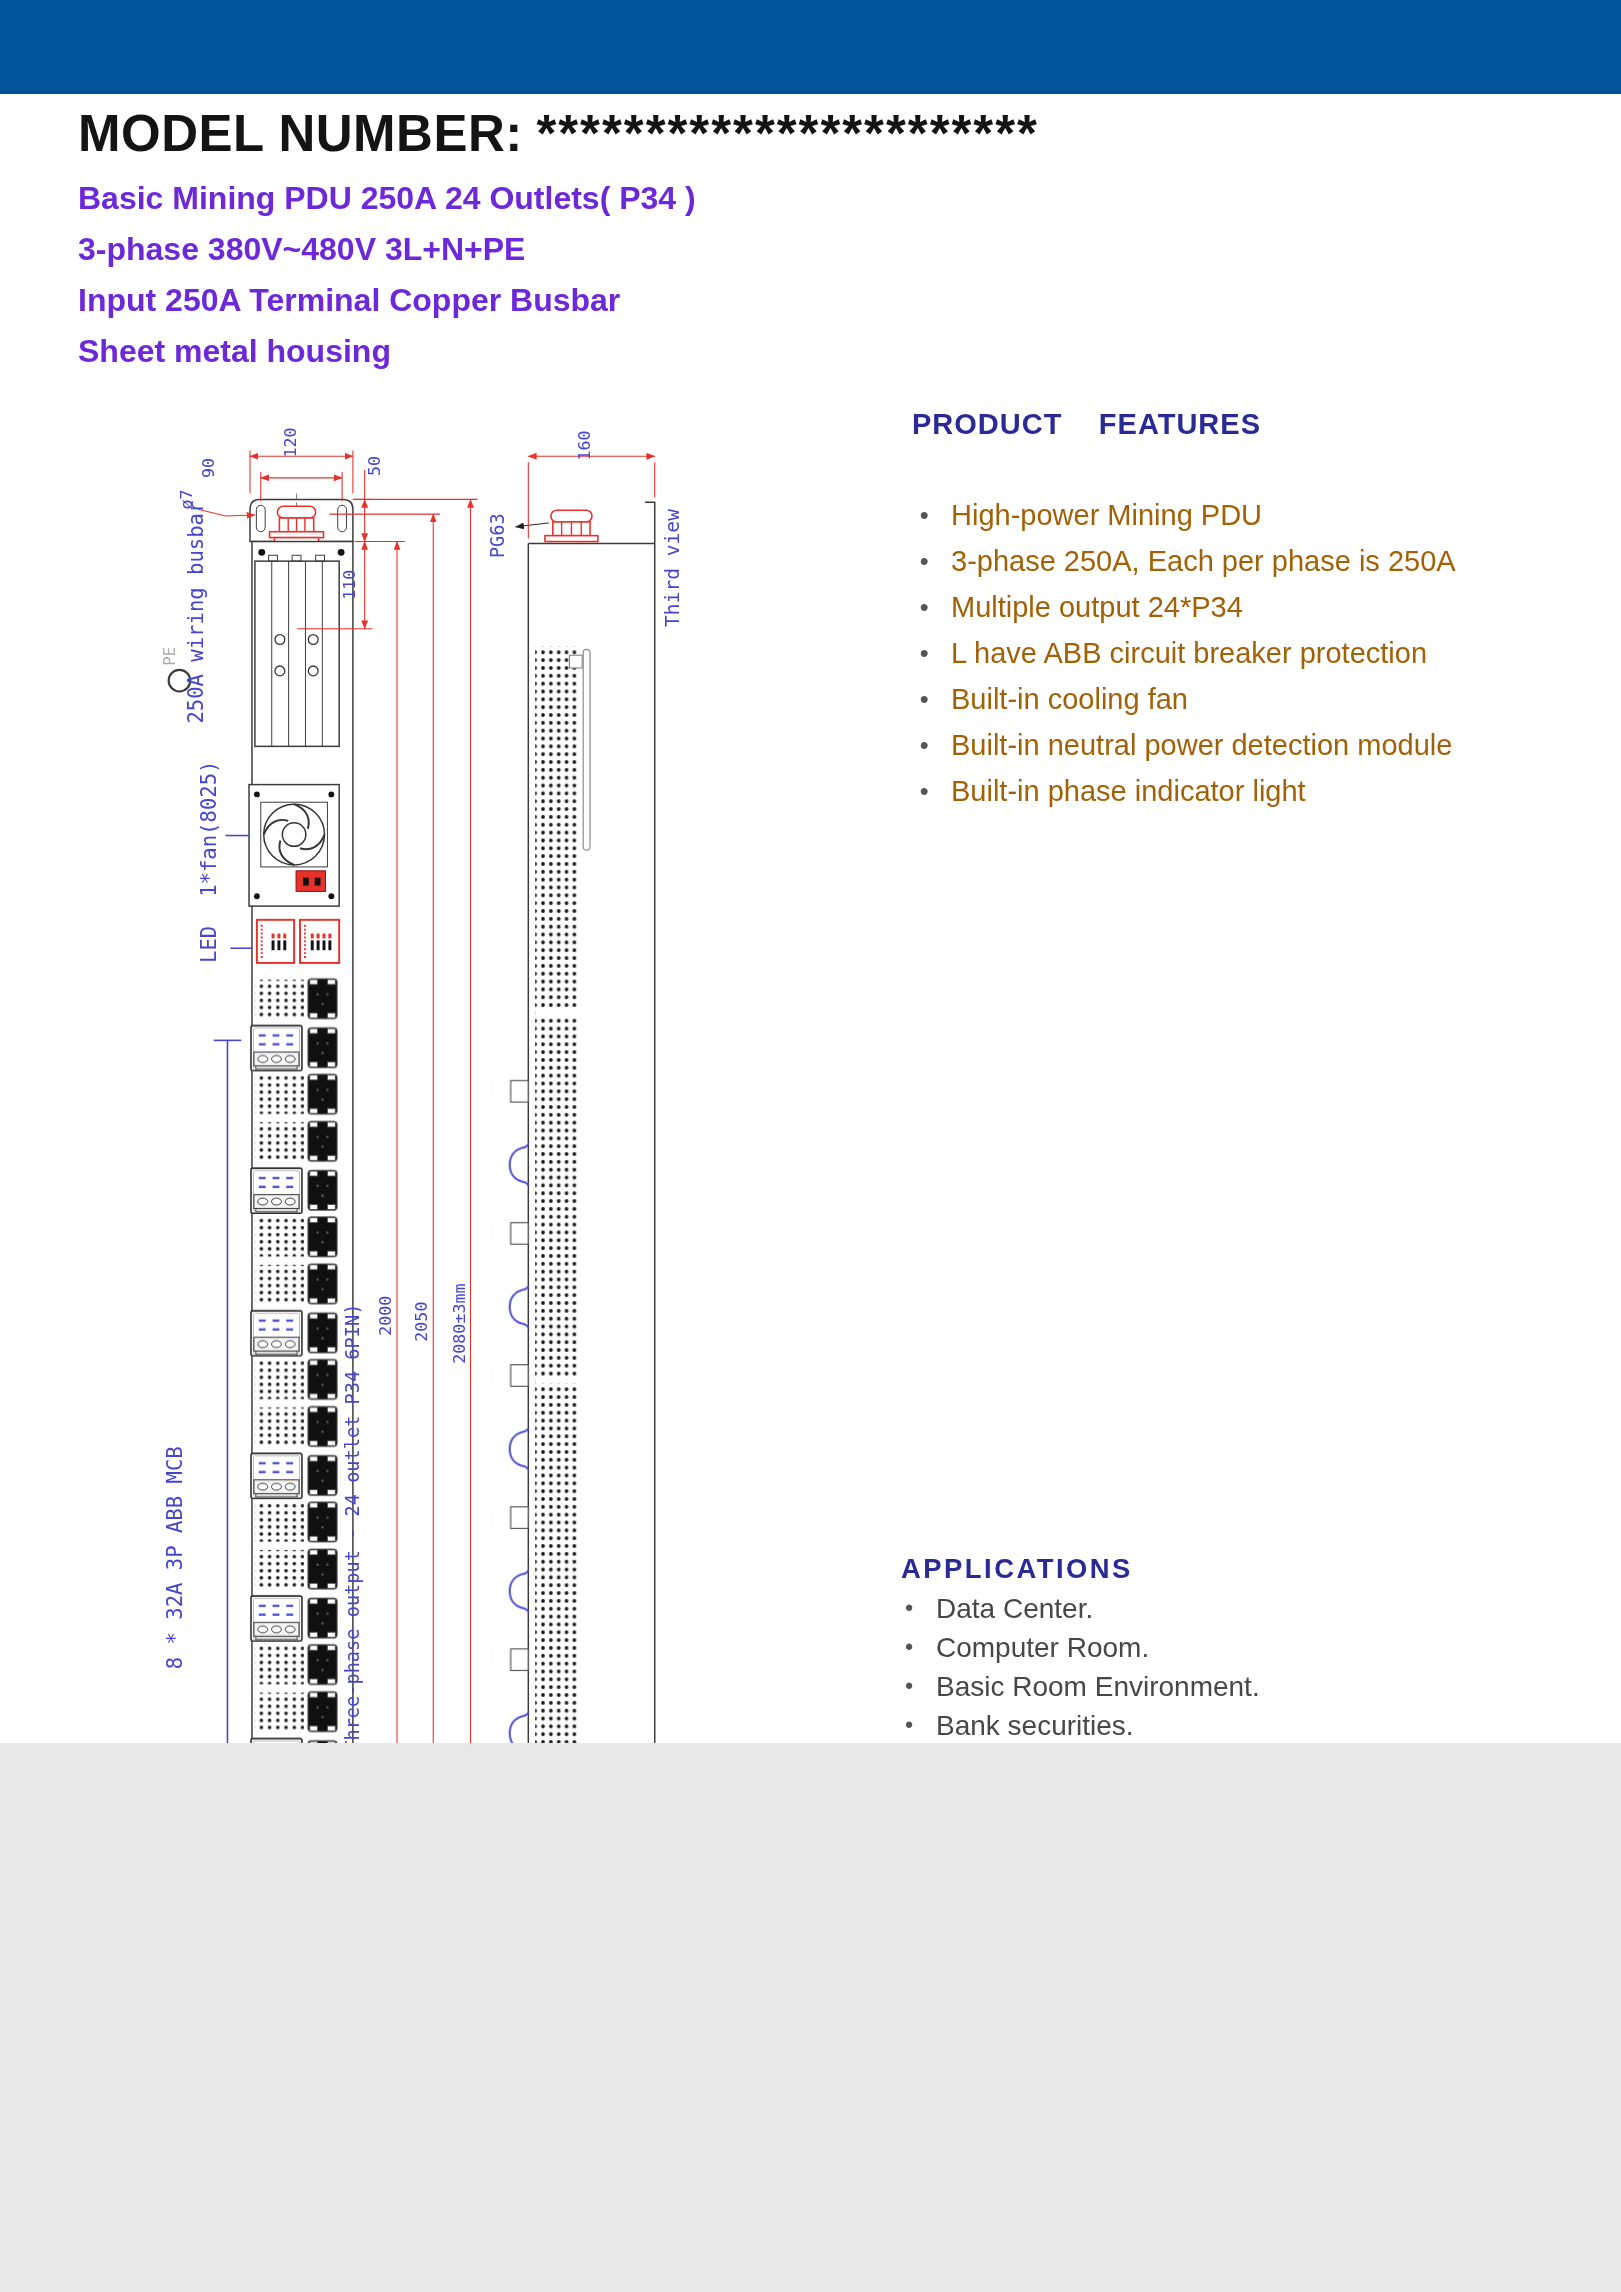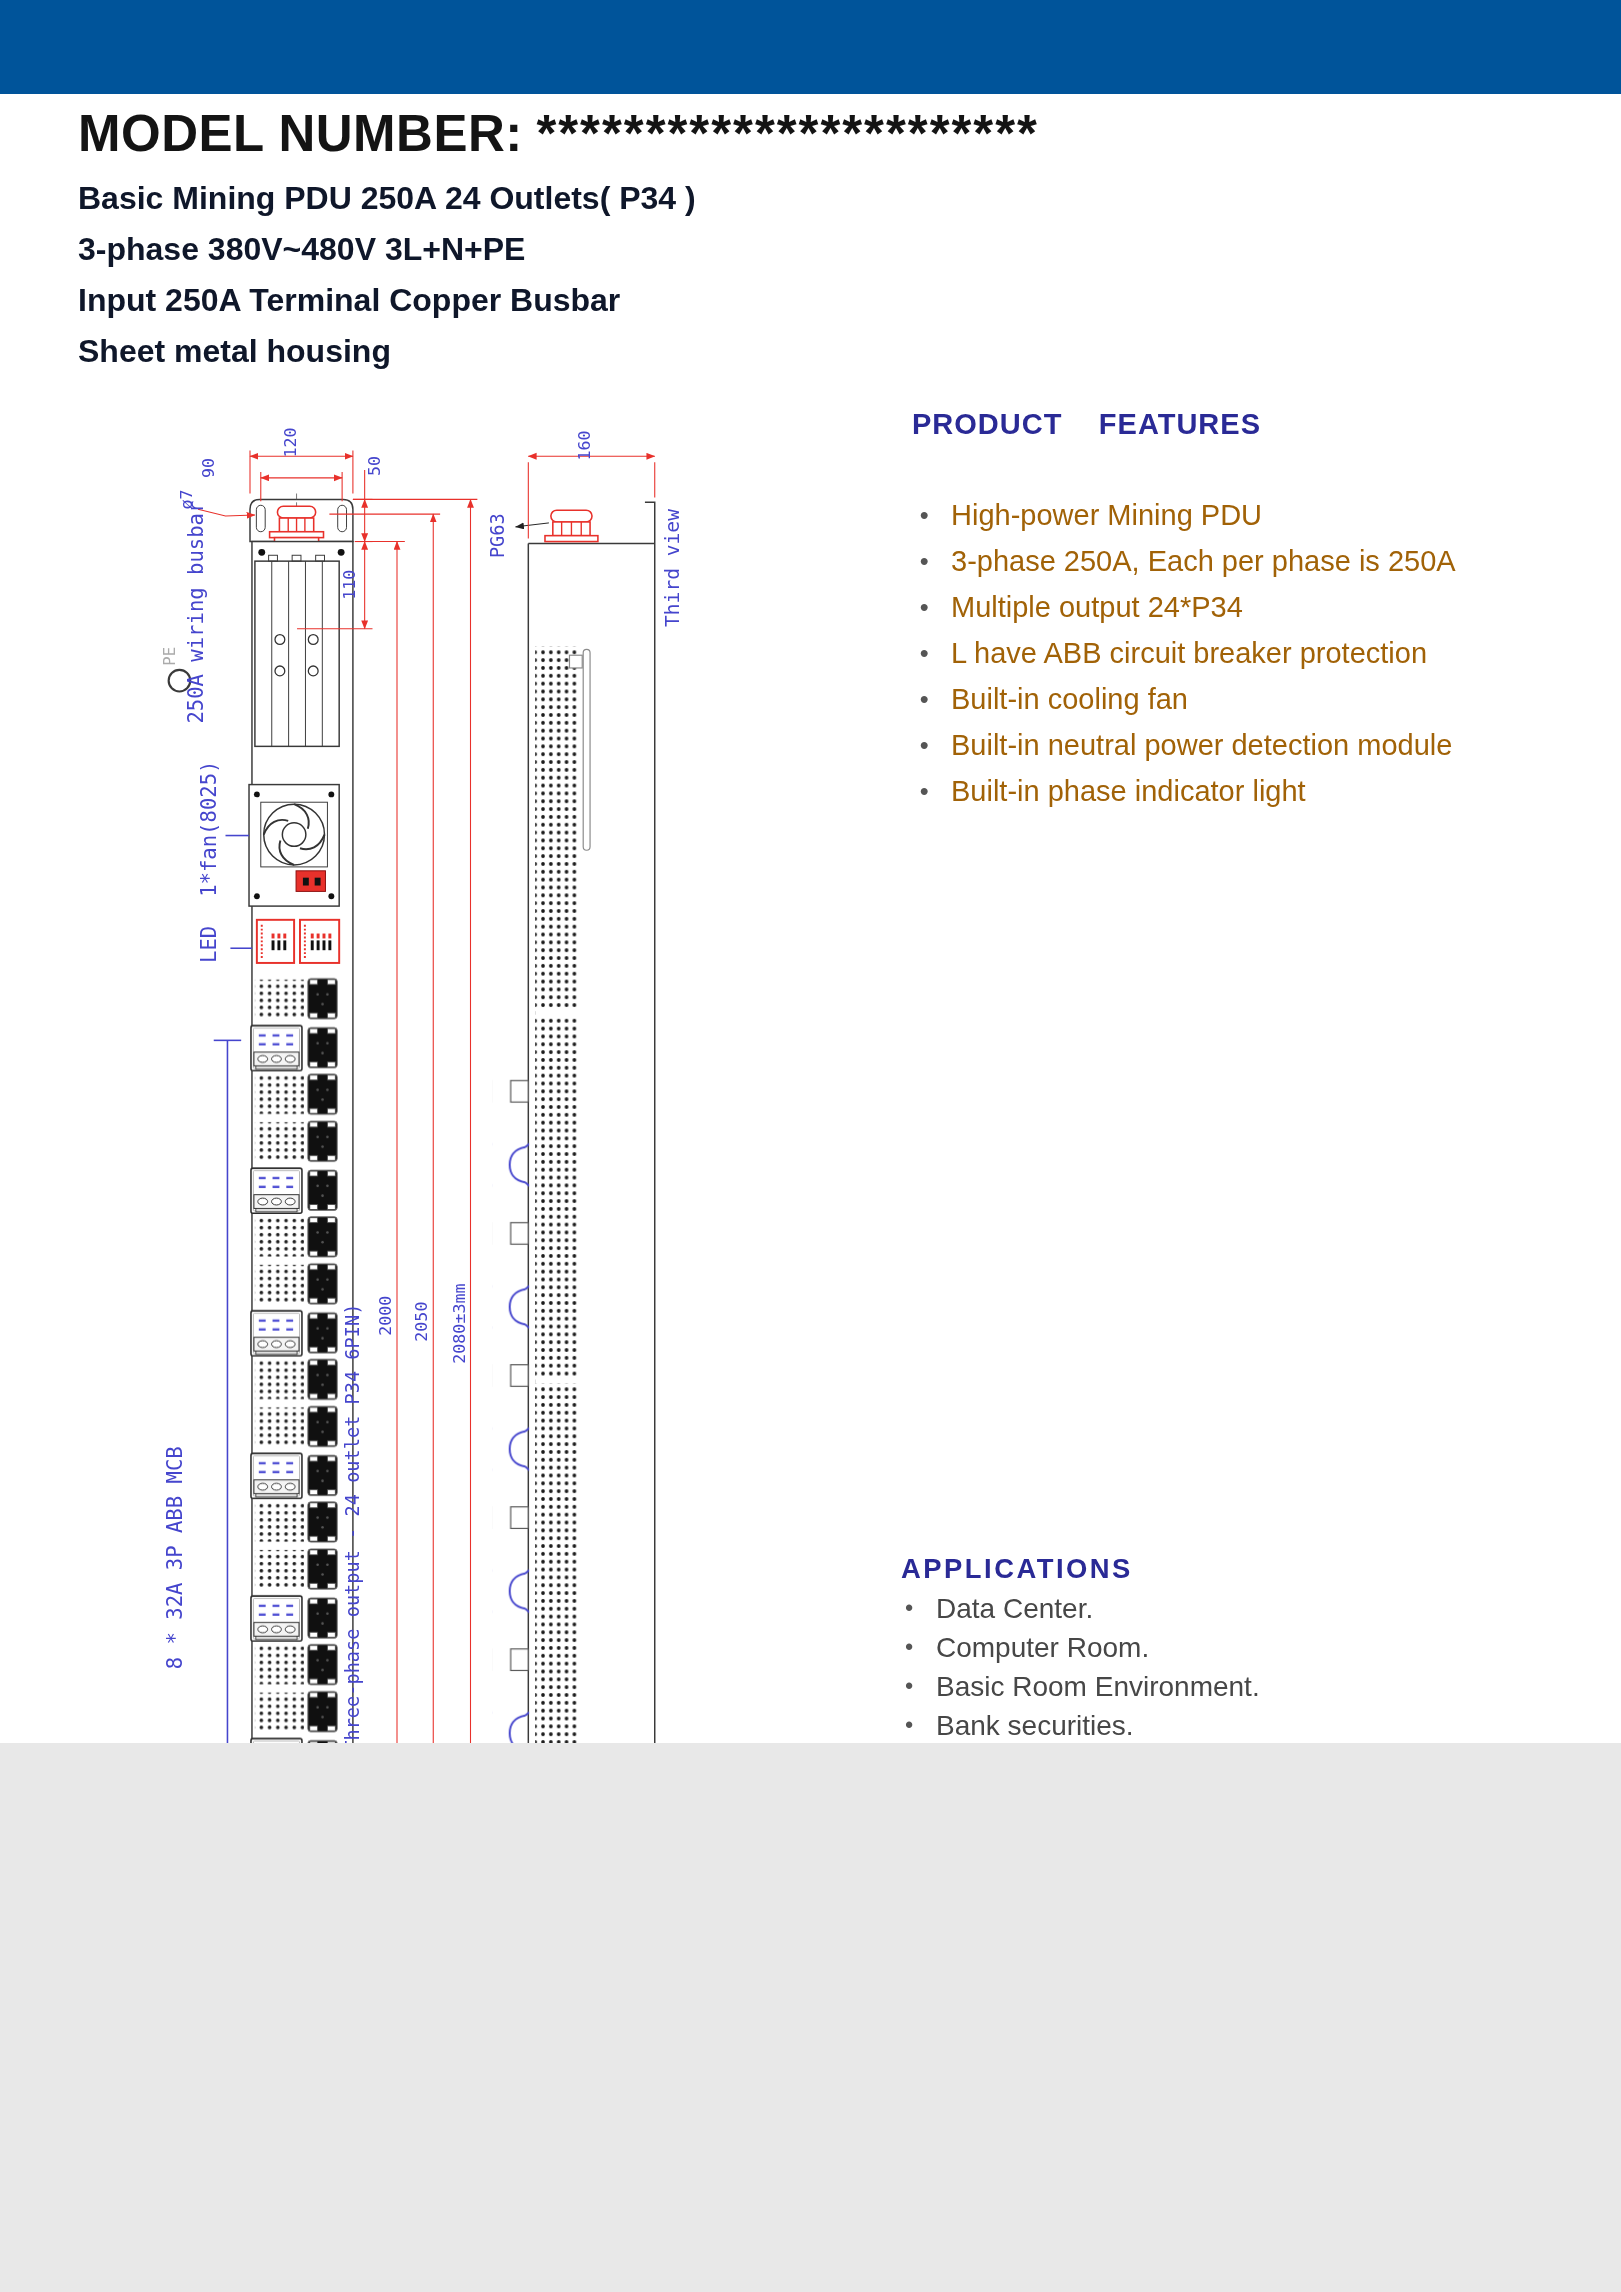--- a/index.html
+++ b/index.html
@@ -2,21 +2,21 @@
 <html><head>
 <meta charset="utf-8">
 <style>
   html,body{margin:0;padding:0;background:#e8e8e8;}
   .page{position:relative;width:1621px;height:1743px;background:#ffffff;overflow:hidden;
         font-family:"Liberation Sans",sans-serif;}
   .header-bar{position:absolute;left:0;top:0;width:1621px;height:94px;background:#00549a;}
   .title-row{position:absolute;left:78px;top:104px;white-space:nowrap;color:#141414;
              font-size:51px;font-weight:bold;letter-spacing:0.5px;}
   .title-row .stars{margin-left:13.7px;letter-spacing:2px;}
-  .subtitles{position:absolute;left:78px;top:173px;color:#0f172a;font-size:32px;
+  .subtitles{position:absolute;left:78px;top:173px;color:#6d28d9;font-size:32px;
              font-weight:bold;line-height:51px;white-space:nowrap;}
   .features{position:absolute;left:875px;top:408px;width:627px;margin-left:37px;}
   .features h2{margin:0;color:#2a2a96;font-size:29px;font-weight:bold;
                letter-spacing:1px;word-spacing:27.4px;}
   .features ul{margin:51px 0 0 0;padding:0;list-style:none;}
   .features li{position:relative;padding-left:39px;color:#a16207;font-size:29px;
                line-height:46px;white-space:nowrap;}
   .features li::before{content:"•";position:absolute;left:7.8px;top:0;color:#555;font-size:25.5px;}
   .applications{position:absolute;left:873px;top:1553px;width:608px;margin-left:28px;}
   .applications h2{margin:0 0 3.9px 0;color:#2a2a96;font-size:27.4px;font-weight:bold;letter-spacing:2.5px;}

